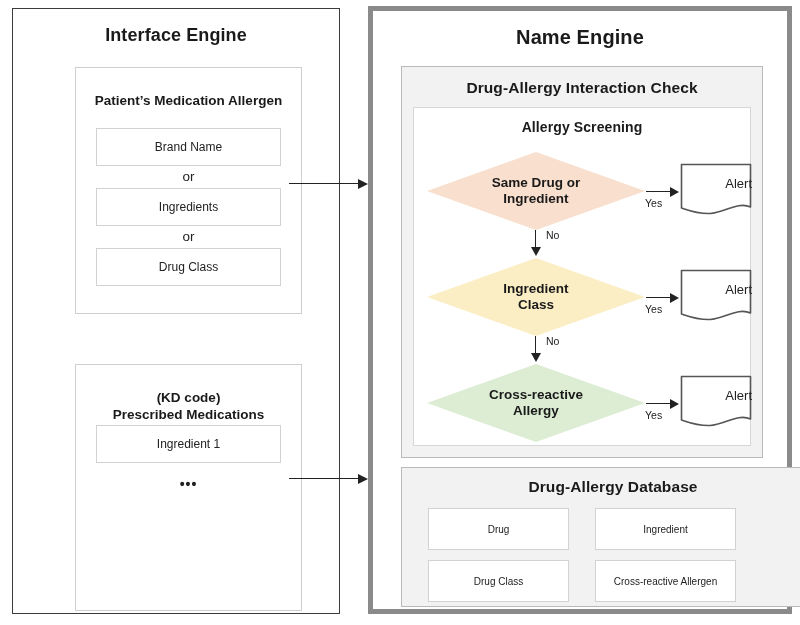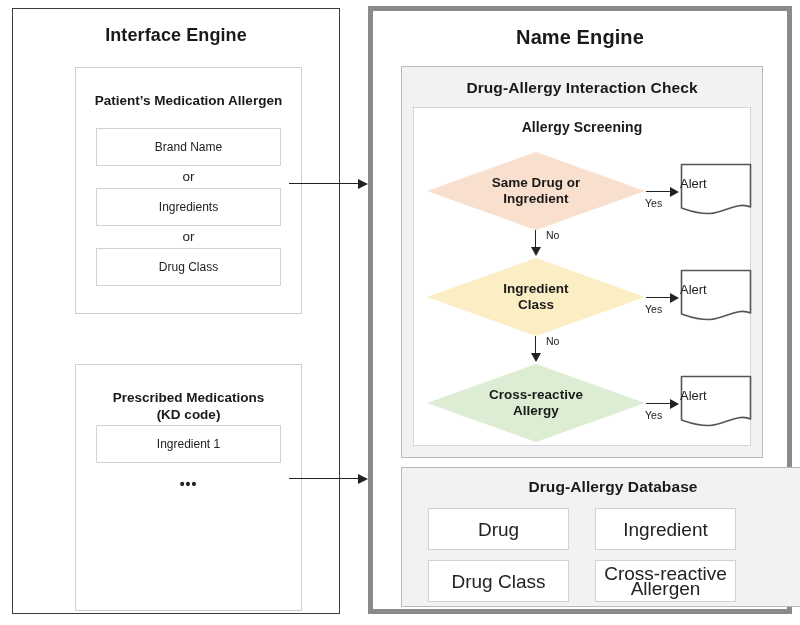--- a/index.html
+++ b/index.html
@@ -219,21 +219,21 @@
     left: 266px;
     top: 11px;
     width: 72px;
     height: 54px;
   }
   .alert-doc svg { display: block; }
   .alert-text {
     position: absolute;
     left: 0; right: 0;
     top: 13px;
-    text-align: left;
+    text-align: right;
     font-size: 13px;
     color: #222;
   }
 
   
   .no-conn {
     position: absolute;
     left: 118px;
     width: 60px;
     height: 28px;
@@ -291,21 +291,21 @@
     gap: 10px 26px;
   }
   .db-box {
     border: 1.1px solid #d2d2d2;
     background: #ffffff;
     box-sizing: border-box;
     height: 42px;
     display: flex;
     align-items: center;
     justify-content: center;
-    font-size: 19px;
+    font-size: 10px;
     color: #222;
     text-align: center;
     line-height: 15px;
   }
 
   
   .conn-arrow {
     position: absolute;
     height: 12px;
   }
@@ -343,22 +343,22 @@
         <div class="field-box">Brand Name</div>
         <div class="or-label">or</div>
         <div class="field-box">Ingredients</div>
         <div class="or-label">or</div>
         <div class="field-box">Drug Class</div>
       </div>
     </div>
 
     <div id="grp-prescribed" class="subgroup">
       <div class="subgroup-title">
+        <div>(KD code)</div>
         <div>Prescribed Medications</div>
-        <div>(KD code)</div>
       </div>
       <div id="prescribed-stack" class="field-stack">
         <div class="field-box">Ingredient 1</div>
         <div style="height:10px"></div>
         <div class="dots-label">•••</div>
       </div>
     </div>
   </div>
 
   <div id="conn-allergen" class="conn-arrow">

